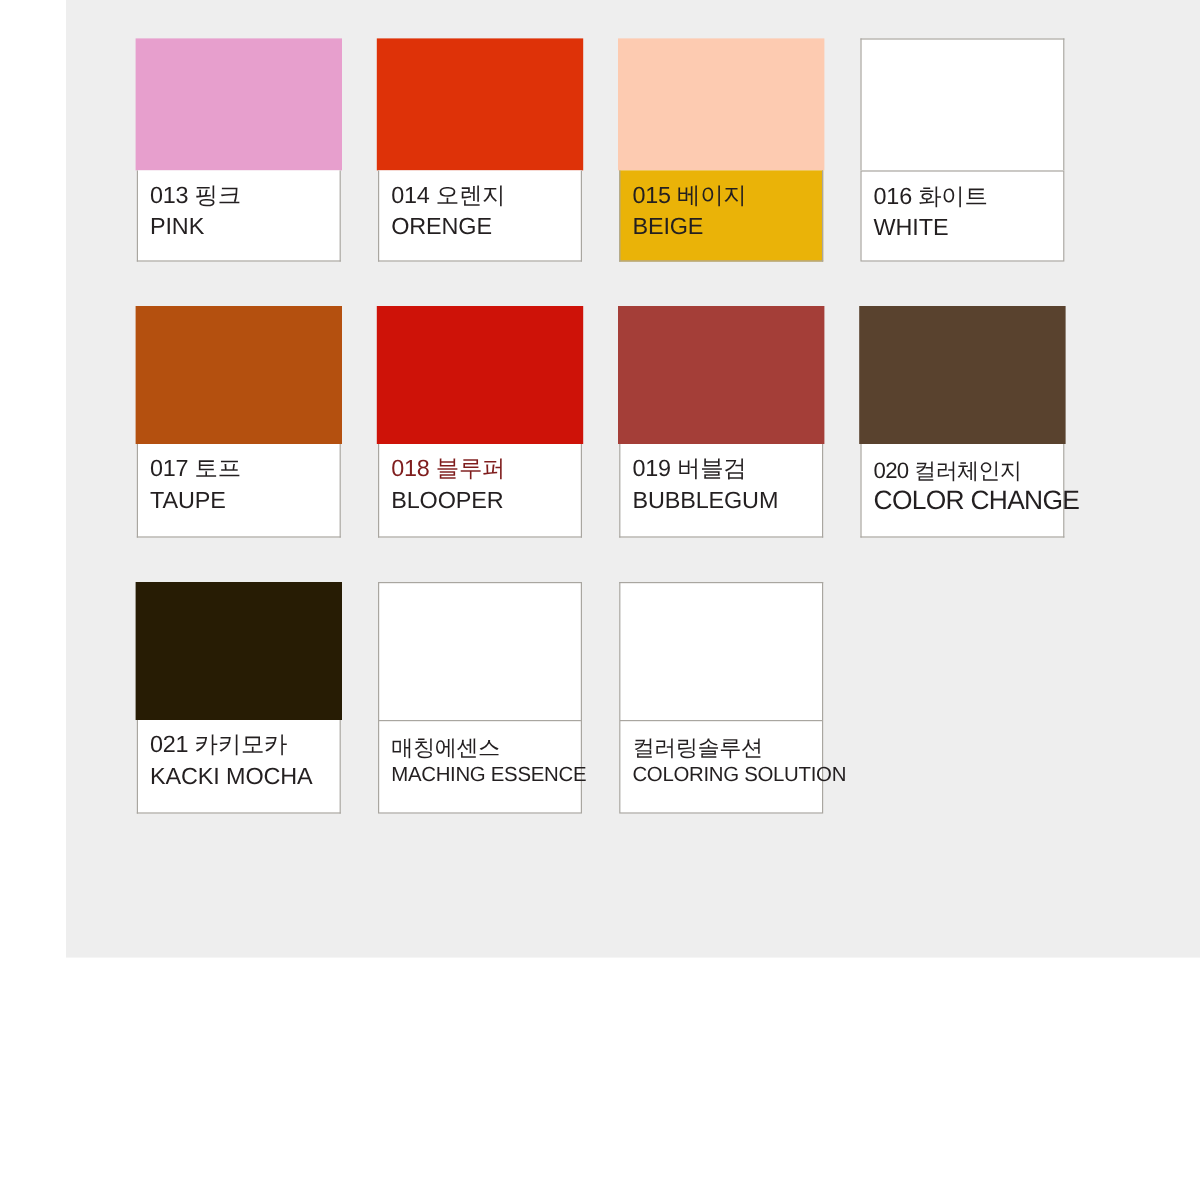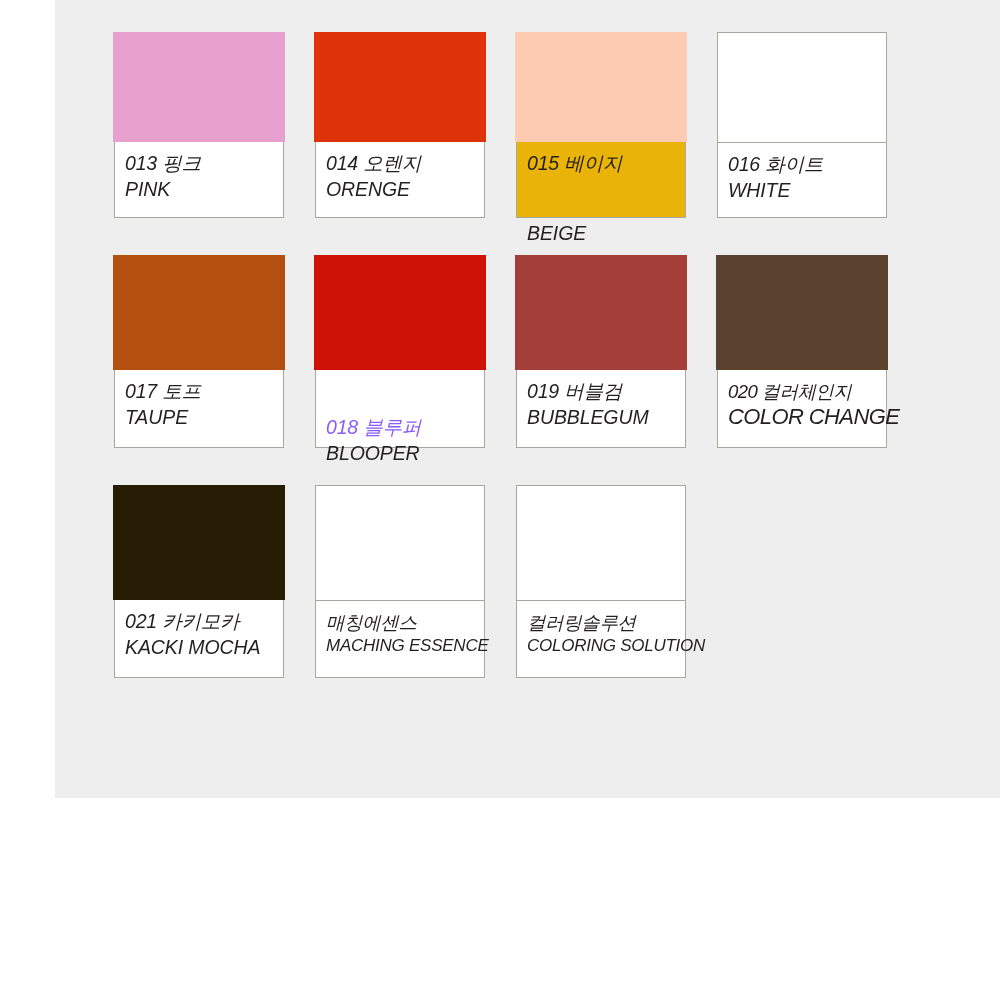--- a/index.html
+++ b/index.html
@@ -63,21 +63,20 @@
   
   .label-box {
     position: relative;
     width: 170px;
     height: 76px;
     box-sizing: border-box;
     border: 1px solid #a9a6a0;
     border-top: none;
     background: #ffffff;
     padding: 9px 0 0 10px;
-    font-style: italic;
   }
   .row-2 .label-box, .row-3 .label-box { height: 78px; }
 
   
   .card.plain .chip {
     left: 0;
     width: 170px;
     background: #ffffff;
     border: 1px solid #a9a6a0;
     border-bottom: none;
@@ -130,21 +129,21 @@
       <div class="label-box" style="border-color: rgb(169, 166, 160); background-color: rgb(255, 255, 255);">
         <div class="line-ko" style="color: rgb(35, 31, 32);">014 오렌지</div>
         <div class="line-en" style="color: rgb(35, 31, 32);">ORENGE</div>
       </div>
     </div>
 
     <div class="card">
       <div class="chip" style="background-color: rgb(253, 203, 177);"></div>
       <div class="label-box" style="border-color: rgb(169, 166, 160); background-color: #eab308;">
         <div class="line-ko" style="color: rgb(35, 31, 32);">015 베이지</div>
-        <div class="line-en" style="color: rgb(35, 31, 32); margin-top: 44px;">BEIGE</div>
+        <div class="line-en" style="color: rgb(35, 31, 32);">BEIGE</div>
       </div>
     </div>
 
     <div class="card plain last">
       <div class="chip" style="background-color: rgb(255, 255, 255); border-color: rgb(169, 166, 160);"></div>
       <div class="label-box" style="border-color: rgb(169, 166, 160); background-color: rgb(255, 255, 255);">
         <div class="line-ko" style="color: rgb(35, 31, 32);">016 화이트</div>
         <div class="line-en" style="color: rgb(35, 31, 32);">WHITE</div>
       </div>
     </div>
@@ -157,21 +156,21 @@
       <div class="chip" style="background-color: rgb(180, 80, 15);"></div>
       <div class="label-box" style="border-color: rgb(169, 166, 160); background-color: rgb(255, 255, 255);">
         <div class="line-ko" style="color: rgb(35, 31, 32);">017 토프</div>
         <div class="line-en" style="color: rgb(35, 31, 32);">TAUPE</div>
       </div>
     </div>
 
     <div class="card">
       <div class="chip" style="background-color: rgb(206, 18, 8);"></div>
       <div class="label-box" style="border-color: rgb(169, 166, 160); background-color: rgb(255, 255, 255);">
-        <div class="line-ko" style="color: #8b5cf6; margin-top: 36px;">018 블루퍼</div>
+        <div class="line-ko" style="color: #7f1d1d;">018 블루퍼</div>
         <div class="line-en" style="color: rgb(35, 31, 32);">BLOOPER</div>
       </div>
     </div>
 
     <div class="card">
       <div class="chip" style="background-color: rgb(164, 62, 56);"></div>
       <div class="label-box" style="border-color: rgb(169, 166, 160); background-color: rgb(255, 255, 255);">
         <div class="line-ko" style="color: rgb(35, 31, 32);">019 버블검</div>
         <div class="line-en" style="color: rgb(35, 31, 32);">BUBBLEGUM</div>
       </div>

